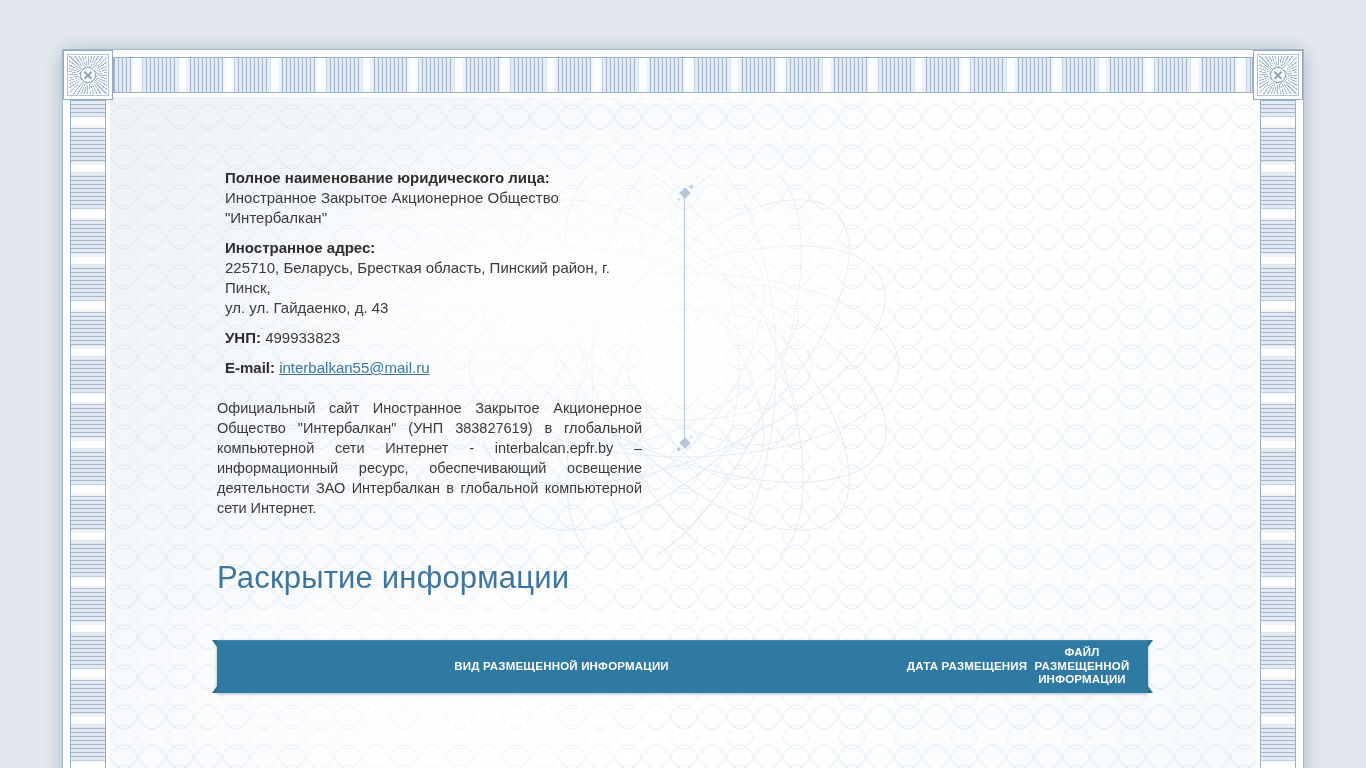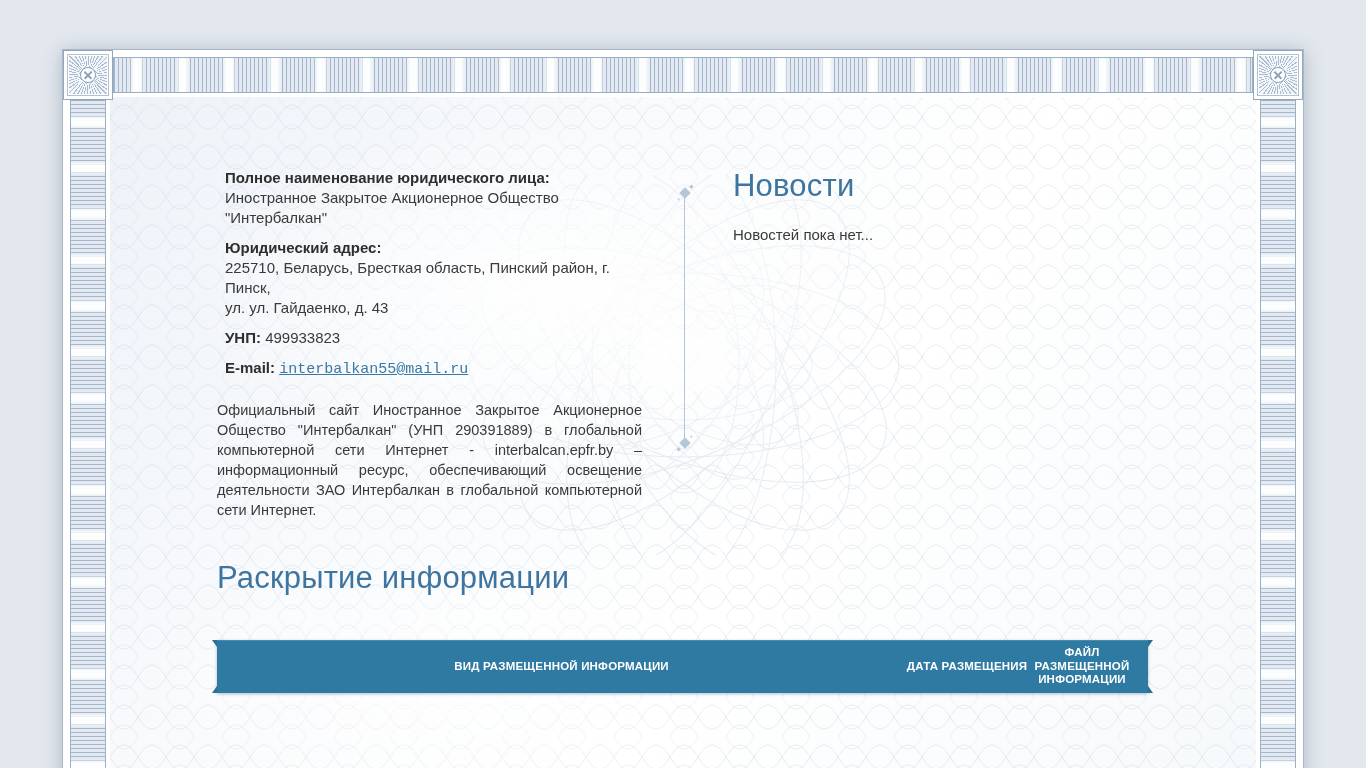--- a/index.html
+++ b/index.html
@@ -91,21 +91,21 @@
   .col-right { left:623px; top:71px; width:430px; }
   h1, h2 {
     font-size:31px; font-weight:400; color:#3e75a0; line-height:36px;
     margin:0 0 21px 0; letter-spacing:.2px;
   }
   .field { margin:0 0 10px 8px; font-size:15px; line-height:20px; }
   .field b { color:#2e2e2e; }
   .pre { white-space:pre-line; }
   .desc { font-size:14.5px; line-height:20px; text-align:justify; margin-top:20px; }
   .news-empty { font-size:15px; line-height:20px; color:#3a3a3a; }
-  a.mail { color:#3979a6; text-decoration:underline; cursor:pointer;font-family:Liberation Mono, monospace; }
+  a.mail { color:#3979a6; text-decoration:underline; cursor:pointer; }
 
   
   .disclosure-title { position:absolute; left:107px; top:463px; z-index:4; }
   .bar {
     position:absolute; left:107px; top:543px; width:931px; height:53px;
     background:#2f7aa2; z-index:4;
     display:flex; align-items:center;
     box-shadow:inset 0 1px 0 rgba(255,255,255,.12), 0 1px 3px rgba(40,70,95,.35);
     color:#fff;
   }
@@ -181,43 +181,39 @@
     </div>
 
     <div class="col col-left">
 
       <p class="field">
         <b>Полное наименование юридического лица:</b><br>
         <span>Иностранное Закрытое Акционерное Общество "Интербалкан"</span>
       </p>
 
       <p class="field">
-        <b>Юридический адрес:</b><br>
+        <b>Иностранное адрес:</b><br>
         <span class="pre">225710, Беларусь, Бресткая область, Пинский район, г. Пинск,
 ул. ул. Гайдаенко, д. 43</span>
       </p>
 
       <p class="field">
         <b>УНП:</b>
         <span>499933823</span>
       </p>
 
 
       <p class="field">
         <b>E-mail:</b>
         <a class="mail" href="#">interbalkan55@mail.ru</a>
       </p>
 
-      <p class="desc">Официальный сайт Иностранное Закрытое Акционерное Общество "Интербалкан" (УНП 290391889) в глобальной компьютерной сети Интернет - interbalcan.epfr.by – информационный ресурс, обеспечивающий освещение деятельности ЗАО Интербалкан в глобальной компьютерной сети Интернет.</p>
+      <p class="desc">Официальный сайт Иностранное Закрытое Акционерное Общество "Интербалкан" (УНП 383827619) в глобальной компьютерной сети Интернет - interbalcan.epfr.by – информационный ресурс, обеспечивающий освещение деятельности ЗАО Интербалкан в глобальной компьютерной сети Интернет.</p>
     </div>
 
-    <div class="col col-right">
-      <h2>Новости</h2>
-      <p class="news-empty">Новостей пока нет...</p>
-    </div>
 
     <h2 class="disclosure-title">Раскрытие информации</h2>
 
     <div class="bar">
       <div class="notch lt"></div>
       <div class="notch lb"></div>
       <div class="notch rt"></div>
       <div class="notch rb"></div>
       <div class="cell c-type">ВИД РАЗМЕЩЕННОЙ ИНФОРМАЦИИ</div>
       <div class="cell c-date">ДАТА РАЗМЕЩЕНИЯ</div>

